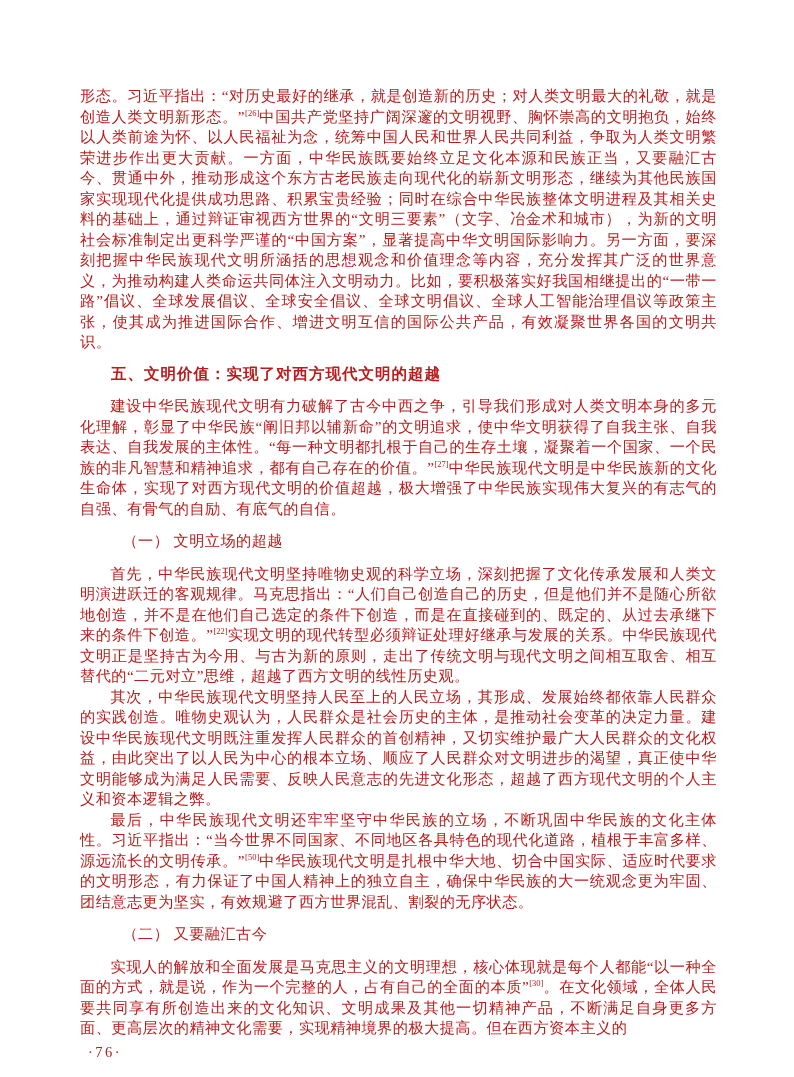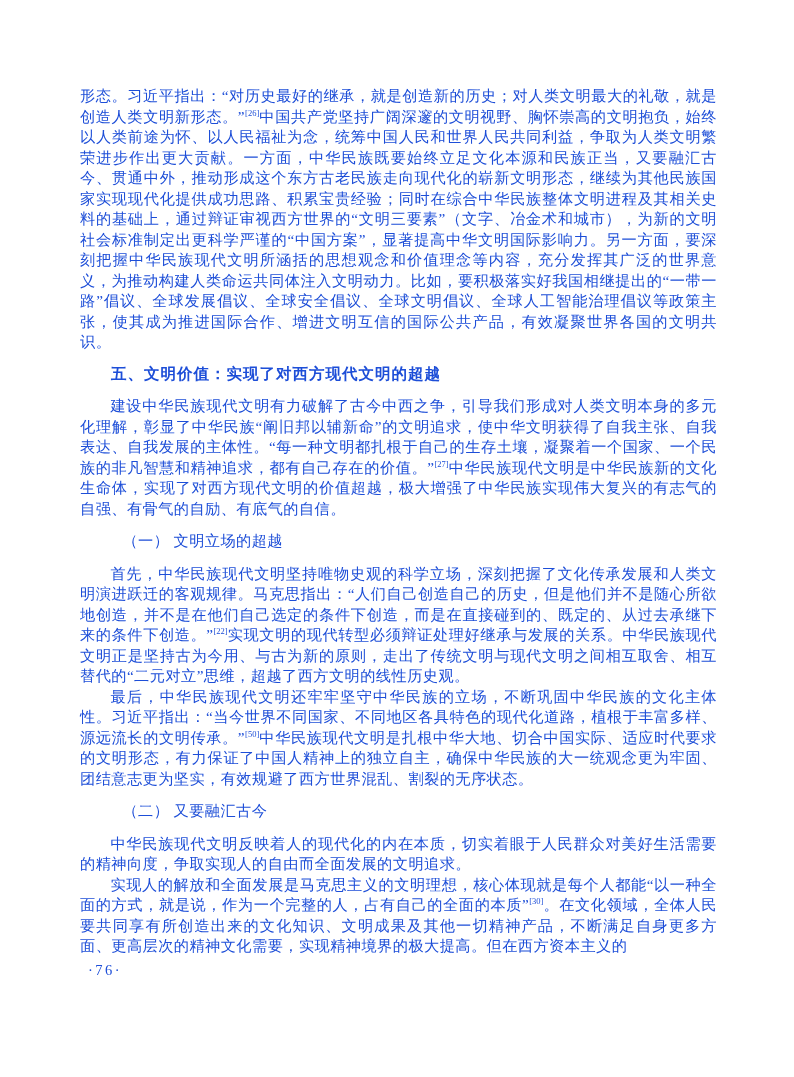--- a/index.html
+++ b/index.html
@@ -7,21 +7,21 @@
     padding: 0;
     background: #ffffff;
   }
   .page {
     position: relative;
     width: 747px;
     height: 1077px;
     background: #ffffff;
     overflow: hidden;
     font-family: "Liberation Serif", "DejaVu Serif", serif;
-    color: #1d4ed8;
+    color: #b91c1c;
   }
   .content {
     position: absolute;
     left: 80px;
     top: 86px;
     width: 637px;
   }
   .para {
     margin: 0;
     font-size: 15.2px;
@@ -65,20 +65,20 @@
 <body>
 
 <div class="page">
   <div class="content">
     <main>
         <p class="para">形态。习近平指出：“对历史最好的继承，就是创造新的历史；对人类文明最大的礼敬，就是创造人类文明新形态。”<sup class="cite">[26]</sup>中国共产党坚持广阔深邃的文明视野、胸怀崇高的文明抱负，始终以人类前途为怀、以人民福祉为念，统筹中国人民和世界人民共同利益，争取为人类文明繁荣进步作出更大贡献。一方面，中华民族既要始终立足文化本源和民族正当，又要融汇古今、贯通中外，推动形成这个东方古老民族走向现代化的崭新文明形态，继续为其他民族国家实现现代化提供成功思路、积累宝贵经验；同时在综合中华民族整体文明进程及其相关史料的基础上，通过辩证审视西方世界的“文明三要素”（文字、冶金术和城市），为新的文明社会标准制定出更科学严谨的“中国方案”，显著提高中华文明国际影响力。另一方面，要深刻把握中华民族现代文明所涵括的思想观念和价值理念等内容，充分发挥其广泛的世界意义，为推动构建人类命运共同体注入文明动力。比如，要积极落实好我国相继提出的“一带一路”倡议、全球发展倡议、全球安全倡议、全球文明倡议、全球人工智能治理倡议等政策主张，使其成为推进国际合作、增进文明互信的国际公共产品，有效凝聚世界各国的文明共识。</p>
         <h2 class="section-heading">五、文明价值：实现了对西方现代文明的超越</h2>
         <p class="para indent">建设中华民族现代文明有力破解了古今中西之争，引导我们形成对人类文明本身的多元化理解，彰显了中华民族“阐旧邦以辅新命”的文明追求，使中华文明获得了自我主张、自我表达、自我发展的主体性。“每一种文明都扎根于自己的生存土壤，凝聚着一个国家、一个民族的非凡智慧和精神追求，都有自己存在的价值。”<sup class="cite">[27]</sup>中华民族现代文明是中华民族新的文化生命体，实现了对西方现代文明的价值超越，极大增强了中华民族实现伟大复兴的有志气的自强、有骨气的自励、有底气的自信。</p>
         <p class="subsection-heading">（一） 文明立场的超越</p>
         <p class="para indent">首先，中华民族现代文明坚持唯物史观的科学立场，深刻把握了文化传承发展和人类文明演进跃迁的客观规律。马克思指出：“人们自己创造自己的历史，但是他们并不是随心所欲地创造，并不是在他们自己选定的条件下创造，而是在直接碰到的、既定的、从过去承继下来的条件下创造。”<sup class="cite">[22]</sup>实现文明的现代转型必须辩证处理好继承与发展的关系。中华民族现代文明正是坚持古为今用、与古为新的原则，走出了传统文明与现代文明之间相互取舍、相互替代的“二元对立”思维，超越了西方文明的线性历史观。</p>
+        <p class="para indent">其次，中华民族现代文明坚持人民至上的人民立场，其形成、发展始终都依靠人民群众的实践创造。唯物史观认为，人民群众是社会历史的主体，是推动社会变革的决定力量。建设中华民族现代文明既注重发挥人民群众的首创精神，又切实维护最广大人民群众的文化权益，由此突出了以人民为中心的根本立场、顺应了人民群众对文明进步的渴望，真正使中华文明能够成为满足人民需要、反映人民意志的先进文化形态，超越了西方现代文明的个人主义和资本逻辑之弊。</p>
         <p class="para indent">最后，中华民族现代文明还牢牢坚守中华民族的立场，不断巩固中华民族的文化主体性。习近平指出：“当今世界不同国家、不同地区各具特色的现代化道路，植根于丰富多样、源远流长的文明传承。”<sup class="cite">[50]</sup>中华民族现代文明是扎根中华大地、切合中国实际、适应时代要求的文明形态，有力保证了中国人精神上的独立自主，确保中华民族的大一统观念更为牢固、团结意志更为坚实，有效规避了西方世界混乱、割裂的无序状态。</p>
         <p class="subsection-heading">（二） 又要融汇古今</p>
-        <p class="para indent">中华民族现代文明反映着人的现代化的内在本质，切实着眼于人民群众对美好生活需要的精神向度，争取实现人的自由而全面发展的文明追求。</p>
         <p class="para indent">实现人的解放和全面发展是马克思主义的文明理想，核心体现就是每个人都能“以一种全面的方式，就是说，作为一个完整的人，占有自己的全面的本质”<sup class="cite">[30]</sup>。在文化领域，全体人民要共同享有所创造出来的文化知识、文明成果及其他一切精神产品，不断满足自身更多方面、更高层次的精神文化需要，实现精神境界的极大提高。但在西方资本主义的</p>
       </main>
     <p class="pageno">·76·</p>
   </div>
 </div>
 
 </body></html>

